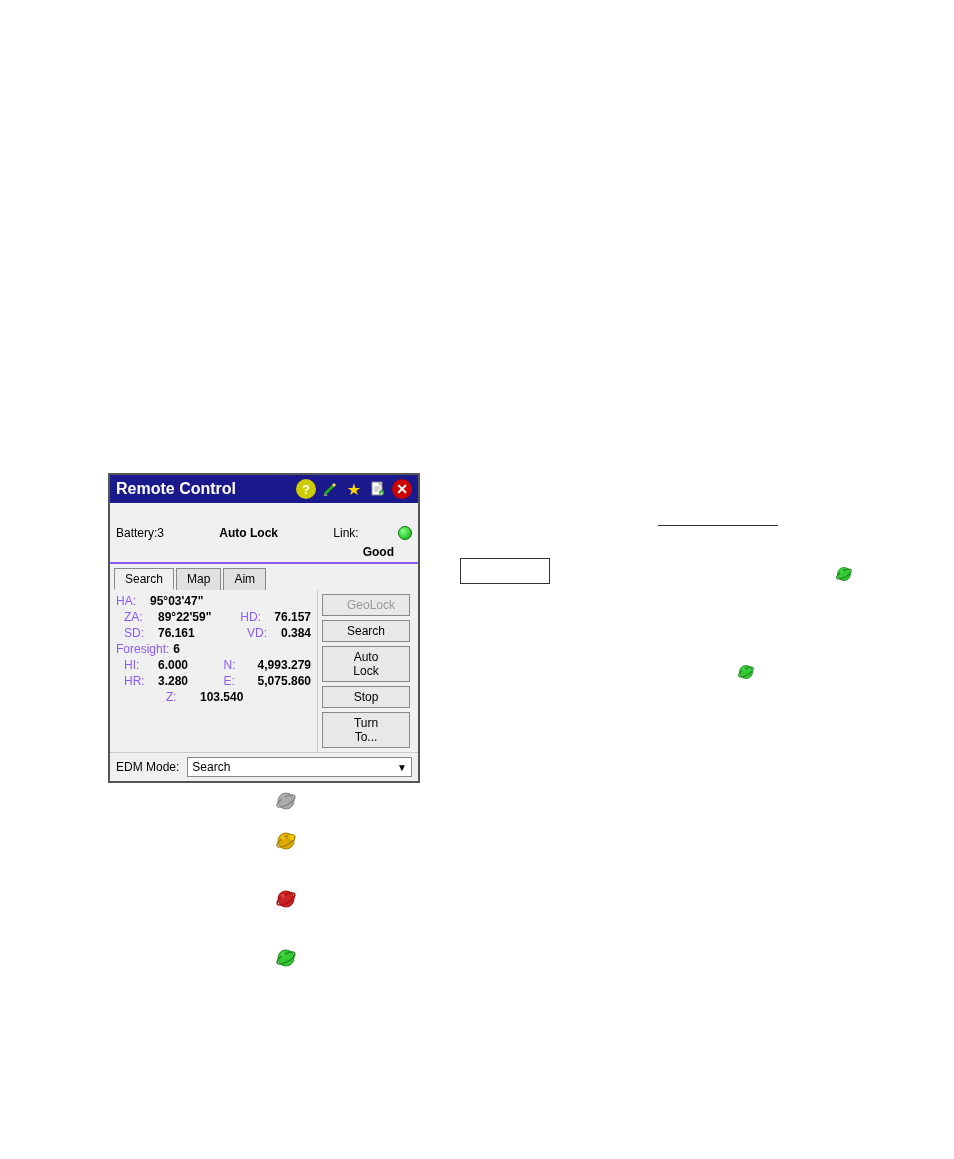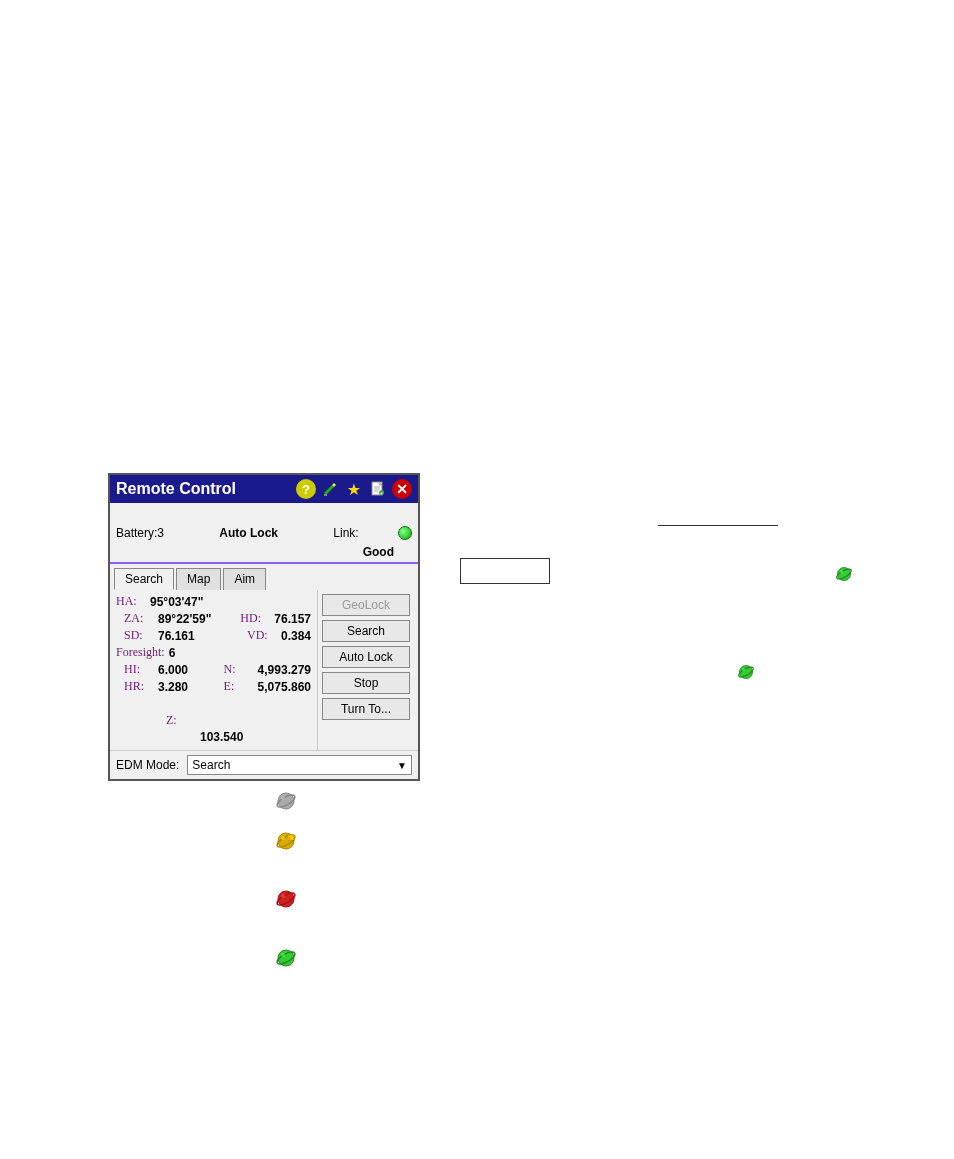--- a/index.html
+++ b/index.html
@@ -187,23 +187,22 @@
     }
 
     .data-row {
       display: flex;
       align-items: center;
       margin-bottom: 2px;
       font-size: 12px;
     }
 
     .data-label {
-      color: #701a75;
+      color: #8b5cf6;
       min-width: 30px;
-      font-family: Liberation Serif, serif;
     }
 
     .data-value {
       font-weight: bold;
     }
 
     .data-row-split {
       display: flex;
       justify-content: space-between;
       margin-bottom: 2px;
@@ -212,21 +211,21 @@
     }
 
     .data-half {
       display: flex;
       align-items: center;
       gap: 4px;
     }
 
     .action-btn {
       width: 88px;
-      padding: 3px 16px;
+      padding: 3px 24px;
       border: 1px solid #888;
       background: #e8e8e8;
       cursor: pointer;
       font-size: 12px;
       text-align: center;
     }
 
     .action-btn.disabled {
       color: #999;
       background: #e8e8e8;
@@ -429,21 +428,21 @@
           <span class="data-value">3.280</span>
         </div>
         <div class="data-half">
           <span class="data-label">E:</span>
           <span class="data-value">5,075.860</span>
         </div>
       </div>
 
       <div class="data-row" style="padding-left: 50px;">
         <span class="data-label">Z:</span>
-        <span class="data-value" style="margin-left:4px;margin-top:34px;">103.540</span>
+        <span class="data-value" style="margin-left:4px;">103.540</span>
       </div>
 
     </div>
 
     <div class="right-panel">
       <button class="action-btn disabled">GeoLock</button>
       <button class="action-btn">Search</button>
       <button class="action-btn">Auto Lock</button>
       <button class="action-btn">Stop</button>
       <button class="action-btn">Turn To...</button>

